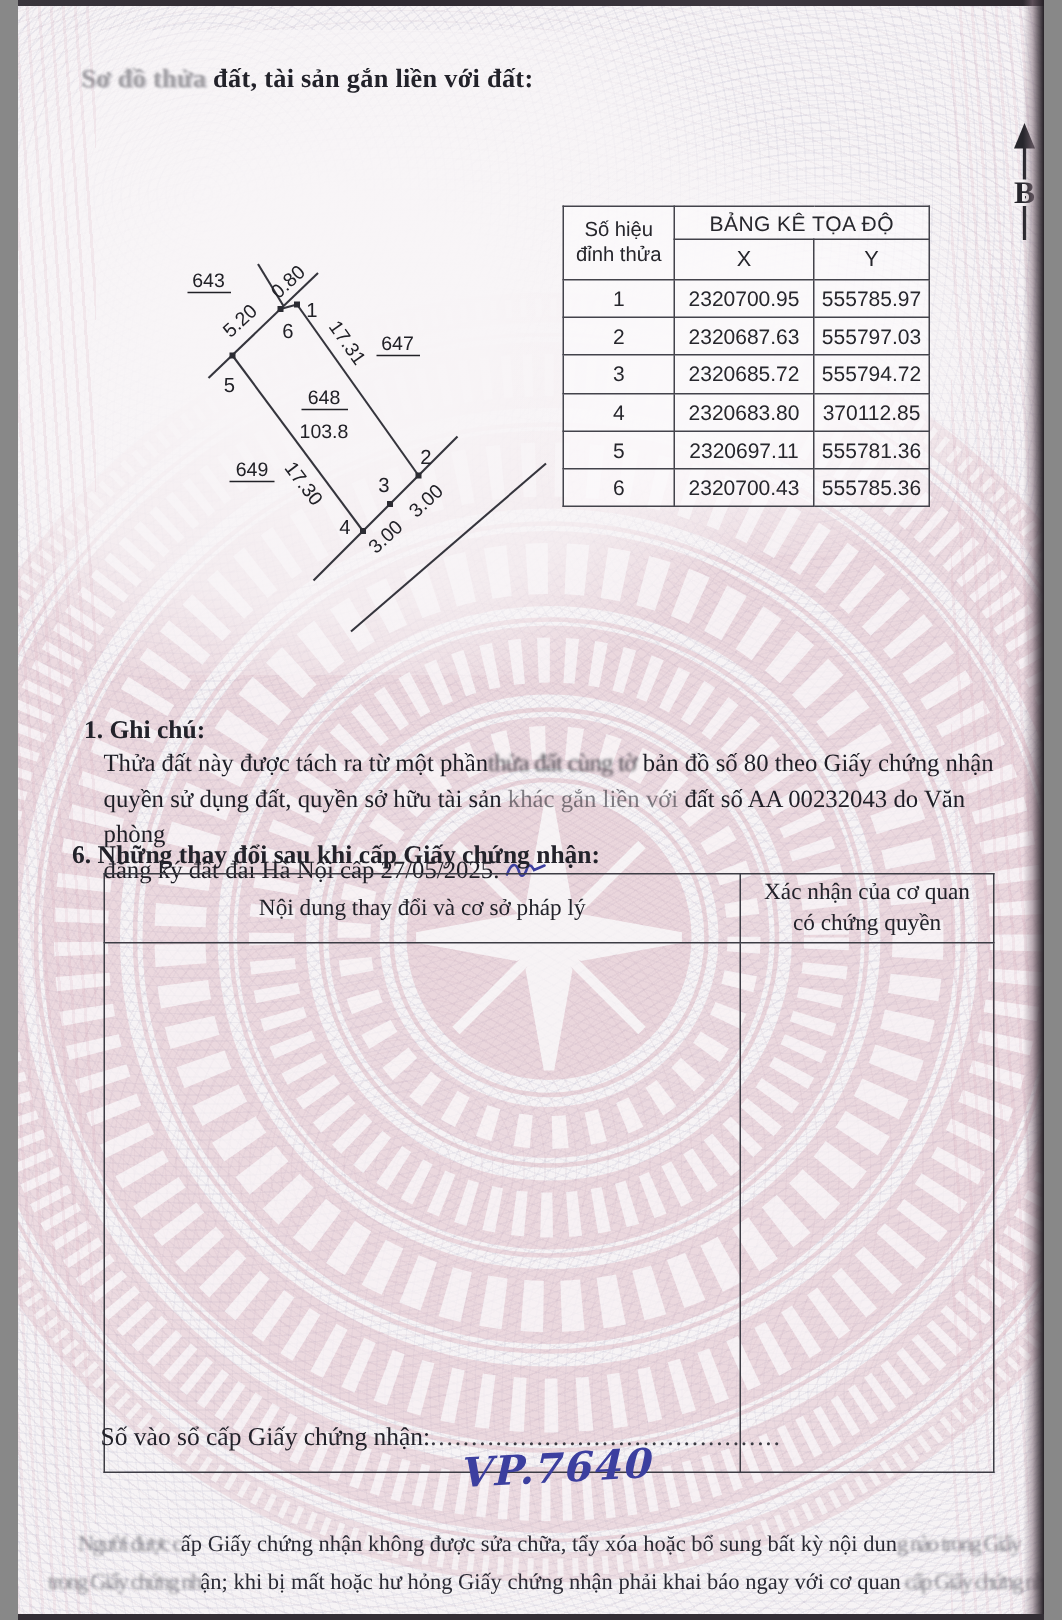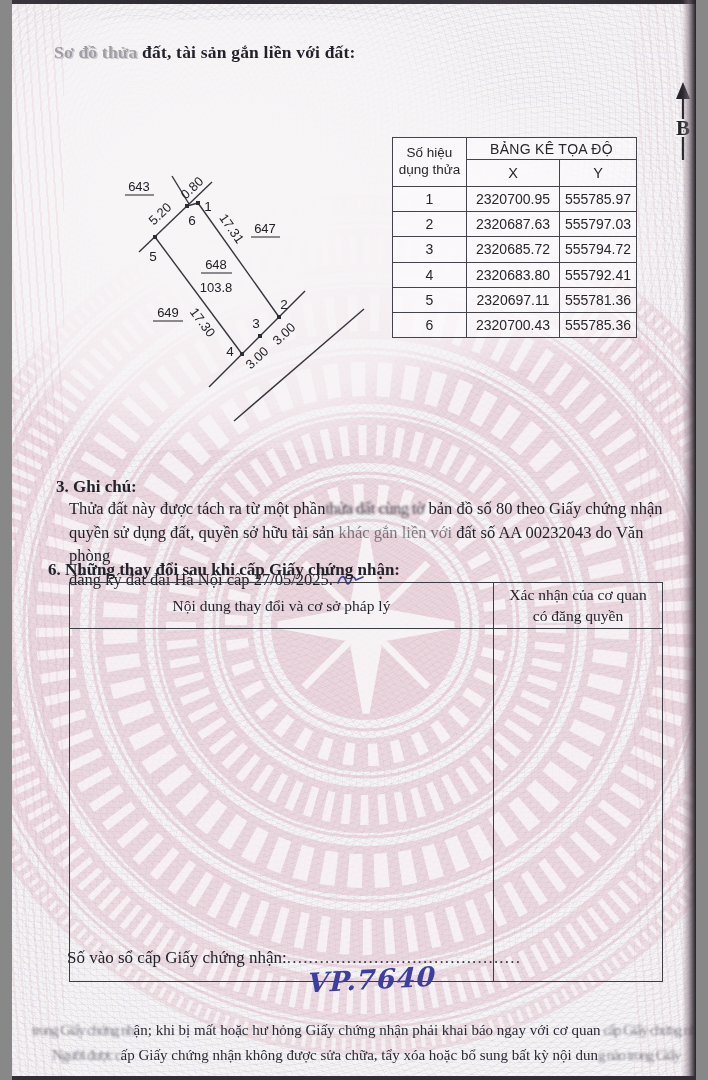--- a/index.html
+++ b/index.html
@@ -26,21 +26,21 @@
     background:linear-gradient(90deg,#3a353c,#2c272e 30%,#3e3840 70%,#2a252b);}
   .edge-bottom{position:absolute;left:0;bottom:0;width:708px;height:4px;z-index:5;background:#332e35;}
   .edge-right{position:absolute;right:0;top:0;width:14px;height:1080px;z-index:5;
     background:linear-gradient(90deg, rgba(132,112,124,0) 0%, rgba(132,112,124,0.55) 45%, #241f25 100%);}
   
   .doc-title{position:absolute;left:42px;top:42px;z-index:3;font-size:17.5px;font-weight:bold;letter-spacing:.2px;}
   .doc-title .faded{opacity:.4;filter:blur(.7px);text-shadow:1.5px .5px 0 rgba(40,40,60,.5);}
   
   .compass{position:absolute;left:648px;top:82px;z-index:3;}
   
-  .coord-table{position:absolute;left:380px;top:137px;z-index:3;border-collapse:collapse;
+  .coord-table{position:absolute;left:363px;top:137px;z-index:3;border-collapse:collapse;
     font-family:"Liberation Sans",sans-serif;font-size:13.5px;color:#26262c;
     background:rgba(253,251,253,0.55);}
   .coord-table td{border:1.4px solid #43434b;text-align:center;padding:0;}
   .coord-table .corner{width:73px;line-height:1.25;}
   .coord-table .bk-title{height:21px;font-size:14px;letter-spacing:.3px;}
   .coord-table .xy{height:26px;width:92px;font-size:14.5px;}
   .coord-table .xy.y{width:76px;}
   .coord-table .num-row td{height:24.2px;font-size:14px;}
   
   .sketch{position:absolute;left:90px;top:150px;z-index:3;}
@@ -125,21 +125,21 @@
     <line x1="23" y1="14" x2="23" y2="78" stroke="#26262c" stroke-width="2.2"></line>
     <polygon points="23,0 16,17 30,17" fill="#26262c"></polygon>
     <text x="23" y="53" text-anchor="middle" font-size="21" font-weight="bold" font-family="Liberation Serif, serif" fill="#26262c" stroke="#f6f3f5" stroke-width="4" paint-order="stroke">B</text>
   </svg>
 
   <table class="coord-table">
     <tbody>
         <tr>
       <td class="corner" rowspan="2">
         <div>Số hiệu</div>
-        <div>dụng thửa</div>
+        <div>đỉnh thửa</div>
       </td>
       <td class="bk-title" colspan="2">BẢNG KÊ TỌA ĐỘ</td>
     </tr>
     <tr>
       <td class="xy">X</td>
       <td class="xy y">Y</td>
     </tr>
     <tr class="num-row">
       <td>1</td>
       <td>2320700.95</td>
@@ -151,21 +151,21 @@
       <td>555797.03</td>
     </tr>
     <tr class="num-row">
       <td>3</td>
       <td>2320685.72</td>
       <td>555794.72</td>
     </tr>
     <tr class="num-row">
       <td>4</td>
       <td>2320683.80</td>
-      <td>555792.41</td>
+      <td>370112.85</td>
     </tr>
     <tr class="num-row">
       <td>5</td>
       <td>2320697.11</td>
       <td>555781.36</td>
     </tr>
     <tr class="num-row">
       <td>6</td>
       <td>2320700.43</td>
       <td>555785.36</td>
@@ -210,59 +210,59 @@
     <text transform="translate(275,337) rotate(-43)" text-anchor="middle">3.00</text>
     <text class="vtx" x="196" y="211" text-anchor="middle">1</text>
     <text class="vtx" x="272" y="309" text-anchor="middle">2</text>
     <text class="vtx" x="244" y="328" text-anchor="middle">3</text>
     <text class="vtx" x="218" y="356" text-anchor="middle">4</text>
     <text class="vtx" x="141" y="261" text-anchor="middle">5</text>
     <text class="vtx" x="180" y="225" text-anchor="middle">6</text>
   </svg>
 
   <div class="section5">
-    <div class="heading">3. Ghi chú:</div>
+    <div class="heading">1. Ghi chú:</div>
     <div class="para">
       <span>Thửa đất này được tách ra từ một phần</span><span class="garbled">thửa đất cùng tờ</span><span> bản đồ số 80 theo Giấy chứng nhận</span>
       <br>
       <span>quyền sử dụng đất, quyền sở hữu tài sản </span><span class="faint">khác gắn liền với</span><span> đất số AA 00232043 do Văn phòng</span>
       <br>
       <span>đăng ký đất đai Hà Nội cấp 27/05/2025.</span><svg class="paraph" width="30" height="15" viewBox="0 0 30 15">
           <path d="M2 11 C5 3 8 3 10 9 C11 13 13 13 15 8 C16 4 18 4 20 8 L27 5" fill="none" stroke="#3c3f9f" stroke-width="1.7" stroke-linecap="round"></path>
         </svg>
     </div>
   </div>
 
   <div class="section6-heading">6. Những thay đổi sau khi cấp Giấy chứng nhận:</div>
   <table class="changes-table">
     <tbody>
         <tr>
       <td class="hdr1">Nội dung thay đổi và cơ sở pháp lý</td>
       <td class="hdr2">
         <div>Xác nhận của cơ quan</div>
-        <div>có đăng quyền</div>
+        <div>có chứng quyền</div>
       </td>
     </tr>
     <tr>
       <td class="body-cell"></td>
       <td class="body-cell"></td>
     </tr>
   </tbody>
     </table>
 
   <div class="register-line">
     <span>Số vào sổ cấp Giấy chứng nhận:</span><span class="dots">...........................................</span>
   </div>
   <div class="handwritten">VP.7640</div>
 
   <div class="fine-print">
     <div>
-      <span class="garble-side">trong Giấy chứng nh</span><span>ận; khi bị mất hoặc hư hỏng Giấy chứng nhận phải khai báo ngay với cơ quan</span><span class="garble-side"> cấp Giấy chứng nhận</span>
+      <span class="garble-side">Người được c</span><span>ấp Giấy chứng nhận không được sửa chữa, tẩy xóa hoặc bổ sung bất kỳ nội dun</span><span class="garble-side">g nào trong Giấy</span>
     </div>
     <div>
-      <span class="garble-side">Người được c</span><span>ấp Giấy chứng nhận không được sửa chữa, tẩy xóa hoặc bổ sung bất kỳ nội dun</span><span class="garble-side">g nào trong Giấy</span>
+      <span class="garble-side">trong Giấy chứng nh</span><span>ận; khi bị mất hoặc hư hỏng Giấy chứng nhận phải khai báo ngay với cơ quan</span><span class="garble-side"> cấp Giấy chứng nhận</span>
     </div>
   </div>
 
   <div class="edge-top"></div>
   <div class="edge-right"></div>
   <div class="edge-bottom"></div>
 </div>
 
 </body></html>

